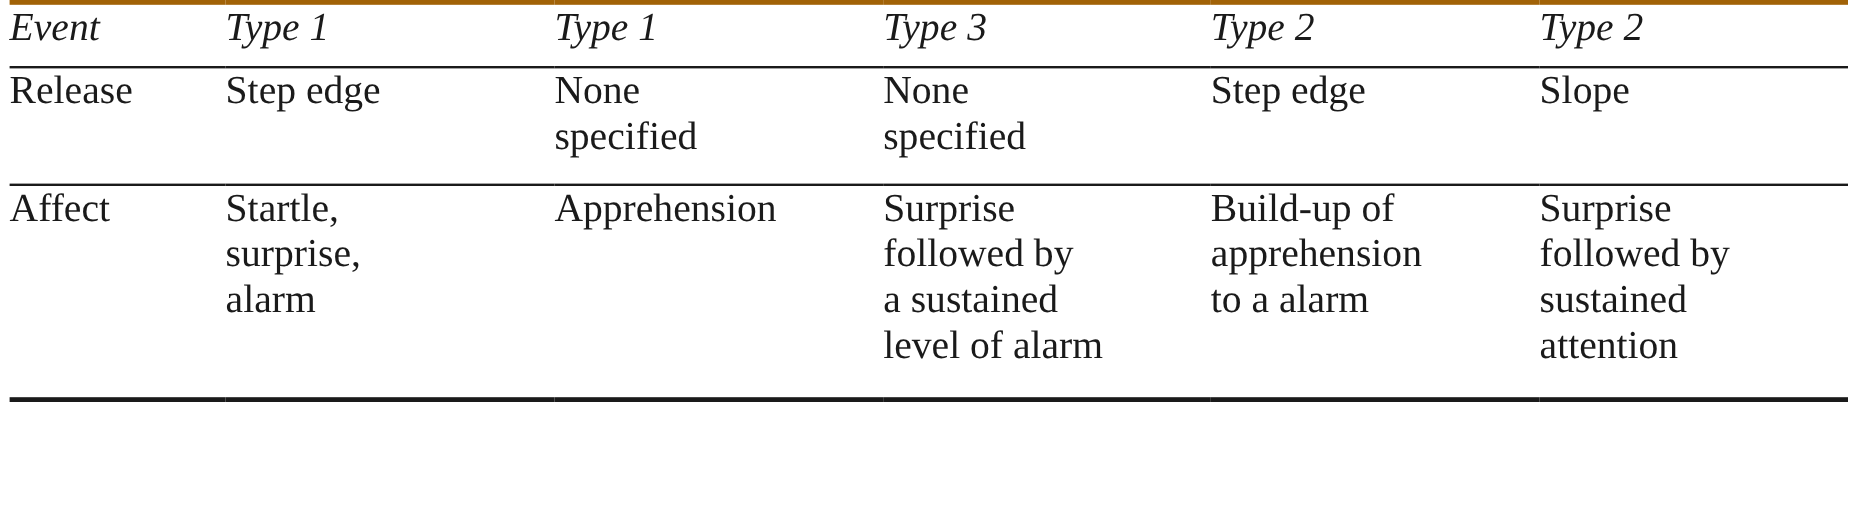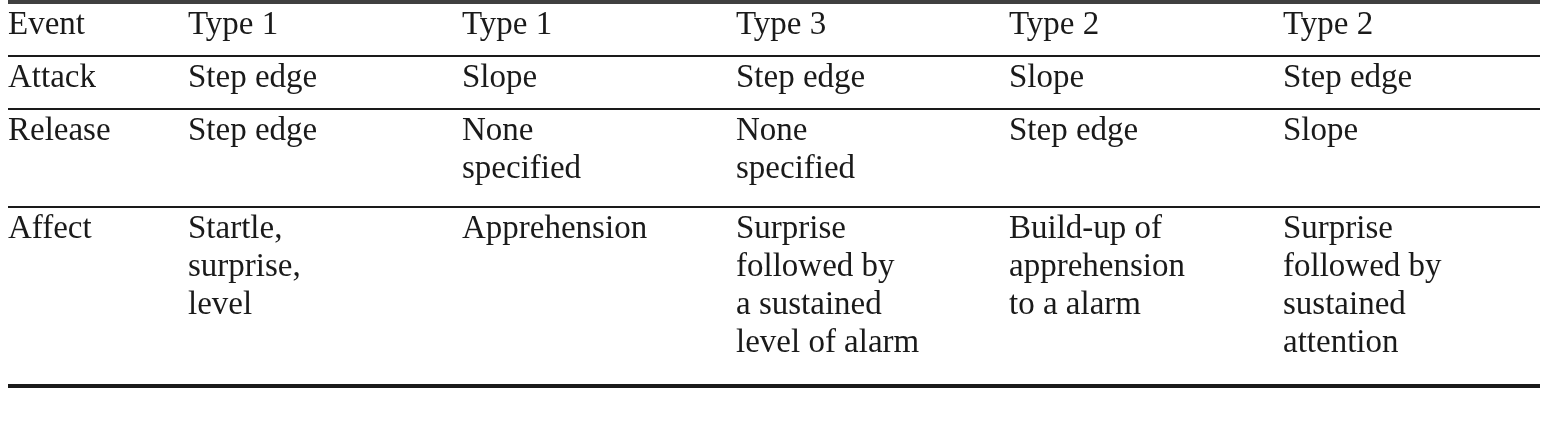--- a/index.html
+++ b/index.html
@@ -46,21 +46,21 @@
   
   .cell-label {
     padding-left: 12px;
     font-weight: bold;
   }
   .cell-val {
     padding-left: 0;
   }
 
   
-  tr.rule-top > * { border-top: 4px solid #404040; }
+  tr.rule-top > * { border-top: 4px solid #a16207; font-style: italic; }
   tr.rule-thin > * { border-top: 2px solid #1a1a1a; }
   tr.rule-bottom > * { border-bottom: 4px solid #1a1a1a; }
 
   
   .row-head td, .row-head th { height: 51px; padding-top: 5px; }
   .row-simple td, .row-simple th { height: 51px; padding-top: 5px; }
   .row-release td, .row-release th { height: 96px; padding-top: 5px; margin-top: 16px; }
   .row-affect td, .row-affect th { height: 176px; padding-top: 7px; font-family: Liberation Serif, serif; }
 
   .multiline { white-space: pre-line; }
@@ -83,46 +83,38 @@
         <th class="cell-label">Event</th>
         <th class="cell-val">Type 1</th>
         <th class="cell-val">Type 1</th>
         <th class="cell-val">Type 3</th>
         <th class="cell-val">Type 2</th>
         <th class="cell-val">Type 2</th>
       </tr>
     </thead>
     <tbody>
 
-      <tr class="rule-thin row-simple">
-        <th class="cell-label">Attack</th>
-        <td class="cell-val multiline">Step edge</td>
-        <td class="cell-val multiline">Slope</td>
-        <td class="cell-val multiline">Step edge</td>
-        <td class="cell-val multiline">Slope</td>
-        <td class="cell-val multiline">Step edge</td>
-      </tr>
 
 
       <tr class="rule-thin row-release">
         <th class="cell-label">Release</th>
         <td class="cell-val multiline">Step edge</td>
         <td class="cell-val multiline">None
 specified</td>
         <td class="cell-val multiline">None
 specified</td>
         <td class="cell-val multiline">Step edge</td>
         <td class="cell-val multiline">Slope</td>
       </tr>
 
       <tr class="rule-thin rule-bottom row-affect">
         <th class="cell-label">Affect</th>
         <td class="cell-val multiline">Startle,
 surprise,
-level</td>
+alarm</td>
         <td class="cell-val multiline">Apprehension</td>
         <td class="cell-val multiline">Surprise
 followed by
 a sustained
 level of alarm</td>
         <td class="cell-val multiline">Build-up of
 apprehension
 to a alarm</td>
         <td class="cell-val multiline">Surprise
 followed by

